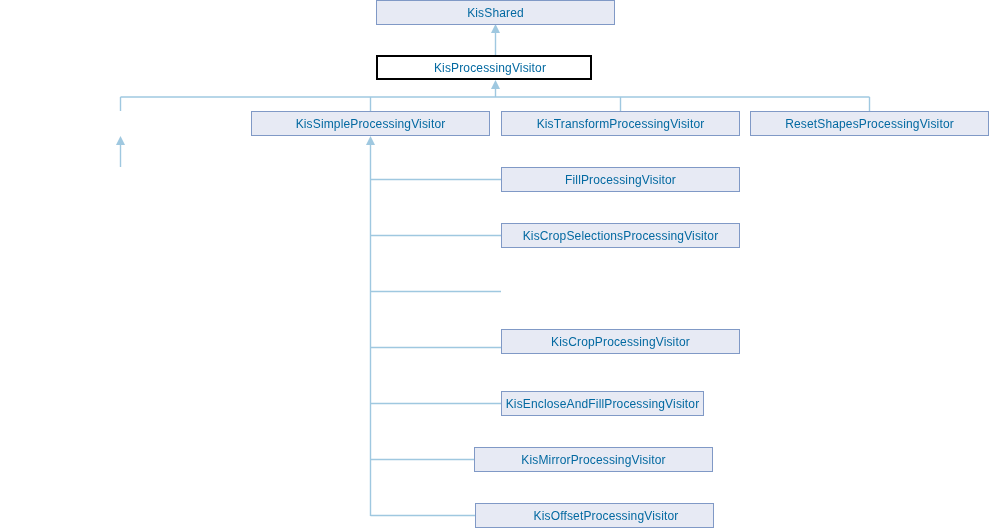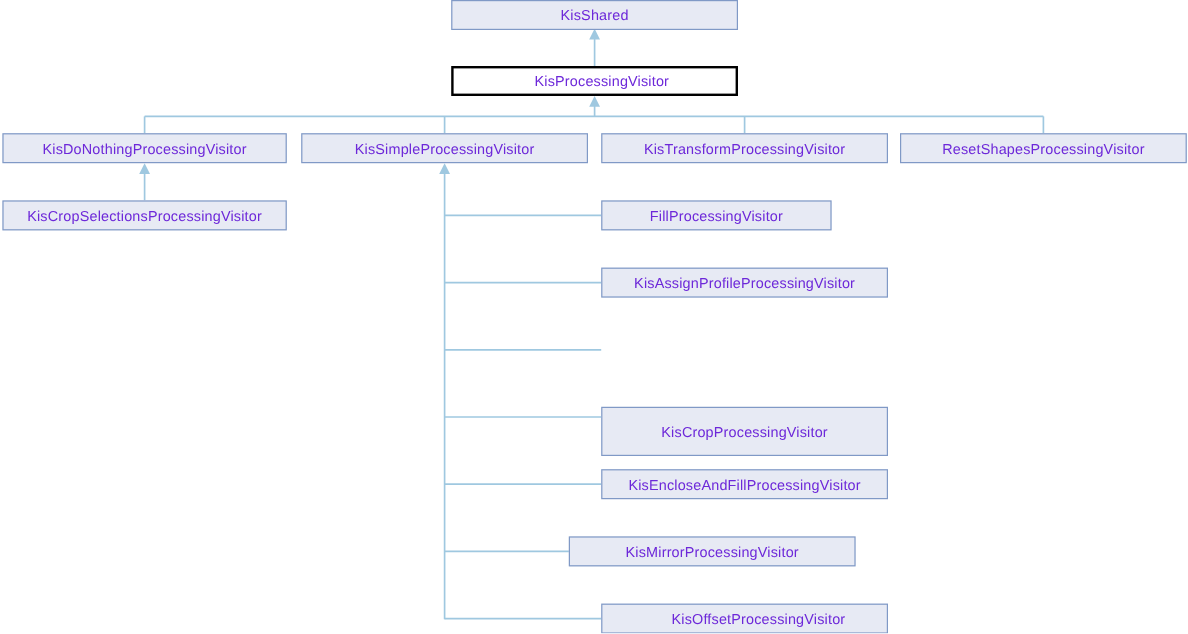--- a/index.html
+++ b/index.html
@@ -28,21 +28,21 @@
   }
   .node {
     position: absolute;
     box-sizing: border-box;
     display: flex;
     align-items: center;
     justify-content: center;
     font-size: 12px;
     line-height: 1;
     letter-spacing: 0.15px;
-    color: #6d28d9;
+    color: #0369a1;
     background: #e7eaf4;
     border: 1px solid #8099c6;
     white-space: nowrap;
     cursor: pointer;
   }
   .node.current {
     background: #ffffff;
     border: 1px solid #000000;
     border-width: 2px;
   }
@@ -98,62 +98,56 @@
       <line x1="370.5" y1="459.5" x2="501" y2="459.5" stroke="#9fc8e0" stroke-width="1.4"></line>
       <line x1="370.5" y1="515.5" x2="501" y2="515.5" stroke="#9fc8e0" stroke-width="1.4"></line>
     </g>
 
   </svg>
 
   <div class="node" style="left:376px; top:0px; width:239px; height:25px;">
     <span class="node-label">KisShared</span>
   </div>
 
-  <div class="node current" style="left:376px; top:55px; width:239px; height:25px;padding-left:12px;">
+  <div class="node current" style="left:376px; top:55px; width:216px; height:25px;padding-left:12px;">
     <span class="node-label">KisProcessingVisitor</span>
   </div>
 
-  <div class="node" style="left:2px; top:111px; width:237px; height:25px;">
-    <span class="node-label">KisDoNothingProcessingVisitor</span>
-  </div>
 
   <div class="node" style="left:501px; top:111px; width:239px; height:25px;">
     <span class="node-label">KisTransformProcessingVisitor</span>
   </div>
 
   <div class="node" style="left:251px; top:111px; width:239px; height:25px;">
     <span class="node-label">KisSimpleProcessingVisitor</span>
   </div>
 
   <div class="node" style="left:750px; top:111px; width:239px; height:25px;">
     <span class="node-label">ResetShapesProcessingVisitor</span>
   </div>
 
-  <div class="node" style="left:2px; top:167px; width:237px; height:25px;">
-    <span class="node-label">KisCropSelectionsProcessingVisitor</span>
-  </div>
 
-  <div class="node" style="left:501px; top:167px; width:192px; height:25px;">
+  <div class="node" style="left:501px; top:167px; width:239px; height:25px;">
     <span class="node-label">FillProcessingVisitor</span>
   </div>
 
   <div class="node" style="left:501px; top:223px; width:239px; height:25px;">
-    <span class="node-label">KisAssignProfileProcessingVisitor</span>
+    <span class="node-label">KisCropSelectionsProcessingVisitor</span>
   </div>
 
 
-  <div class="node" style="left:501px; top:339px; width:239px; height:41px;">
+  <div class="node" style="left:501px; top:329px; width:239px; height:25px;">
     <span class="node-label">KisCropProcessingVisitor</span>
   </div>
 
-  <div class="node" style="left:501px; top:391px; width:239px; height:25px;">
+  <div class="node" style="left:501px; top:391px; width:203px; height:25px;">
     <span class="node-label">KisEncloseAndFillProcessingVisitor</span>
   </div>
 
   <div class="node" style="left:474px; top:447px; width:239px; height:25px;">
     <span class="node-label">KisMirrorProcessingVisitor</span>
   </div>
 
-  <div class="node" style="left:501px; top:503px; width:239px; height:25px;padding-left:23px;">
+  <div class="node" style="left:475px; top:503px; width:239px; height:25px;padding-left:23px;">
     <span class="node-label">KisOffsetProcessingVisitor</span>
   </div>
 
 </div>
 
 </body></html>

